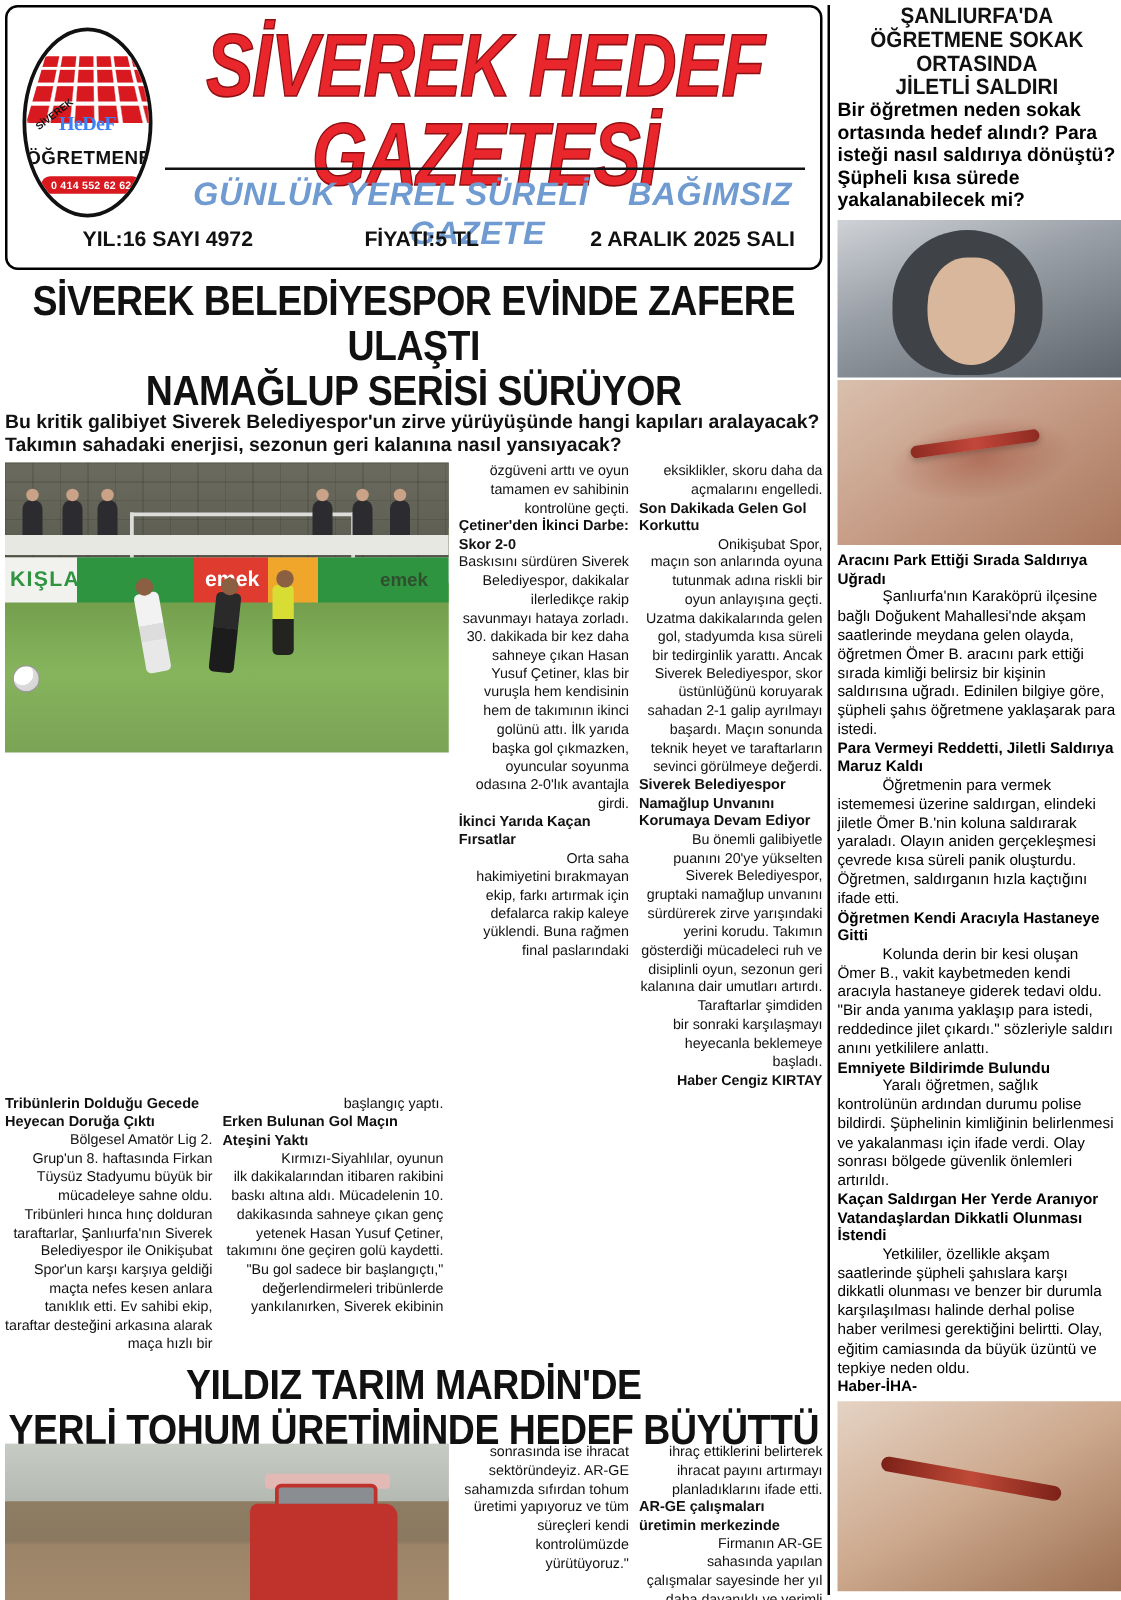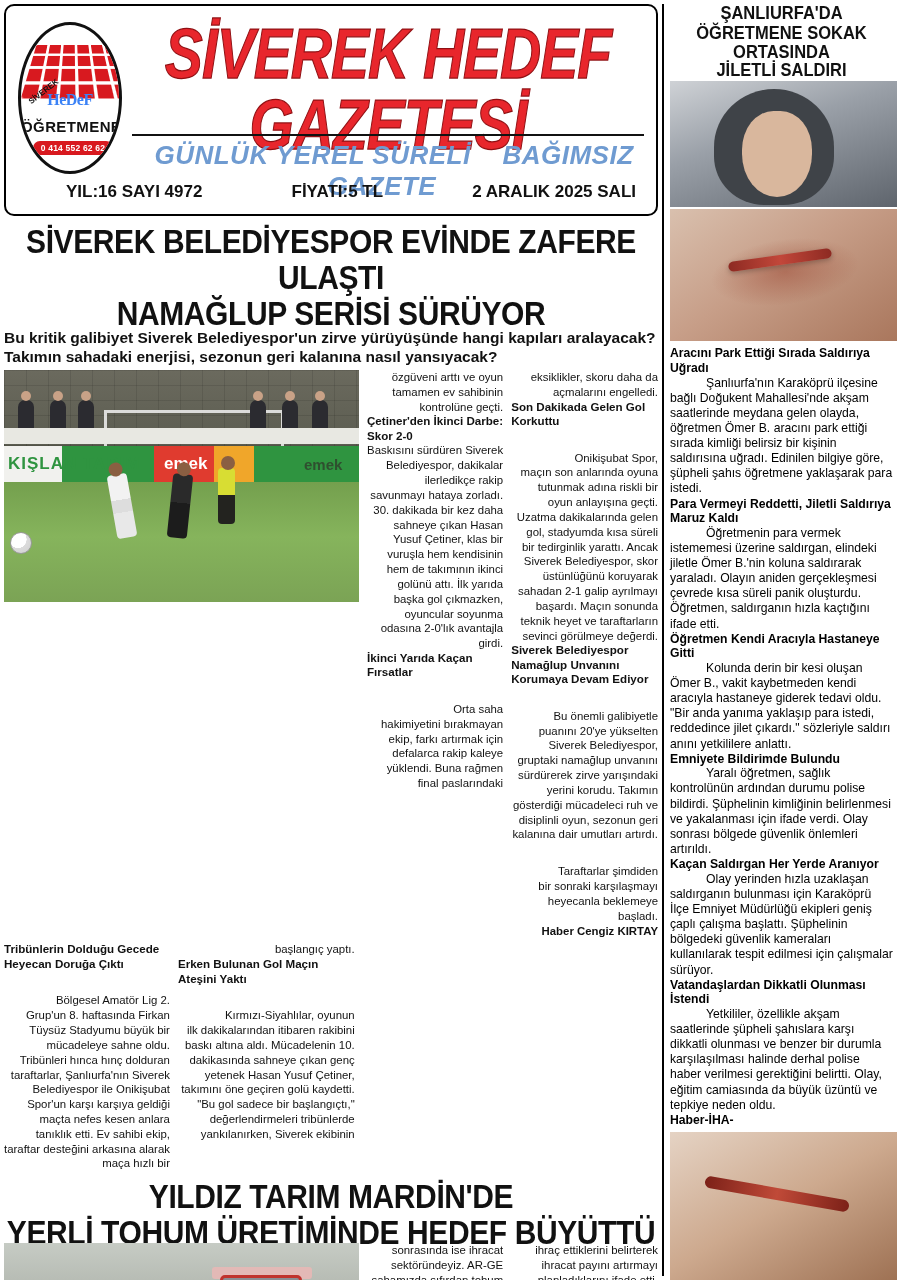--- a/index.html
+++ b/index.html
@@ -179,21 +179,21 @@
   }
 
   
   .art-grid {
     display: flex;
     gap: 8px;
     align-items: flex-start;
   }
   .col { font-size: 11.4px; line-height: 1.30; color: #111; }
   .col p { margin: 0; text-align: right; }
-  .col p.ind { text-indent: 34px; margin-top: 22px; }
+  .col p.ind { text-indent: 34px; }
   .col h4 {
     margin: 0;
     font-size: 11.6px;
     font-weight: bold;
     line-height: 1.25;
   }
   .byline { font-weight: bold; }
 
   
   .photo { position: relative; overflow: hidden; background: #7a7a6a; }
@@ -509,20 +509,21 @@
   </div>
 
   <div class="right-col">
 
     <div class="r-head">
       <div>ŞANLIURFA'DA</div>
       <div>ÖĞRETMENE SOKAK ORTASINDA</div>
       <div>JİLETLİ SALDIRI</div>
     </div>
 
+    <div class="r-deck">Bir öğretmen neden sokak ortasında hedef alındı? Para isteği nasıl saldırıya dönüştü? Şüpheli kısa sürede yakalanabilecek mi?</div>
 
     <div class="photo photo-person" style="margin-top:6px;">
       <div class="pp-head"></div>
       <div class="pp-face"></div>
     </div>
 
     <div class="photo photo-arm" style="margin-top:2px;">
       <div class="arm-bruise"></div>
       <div class="arm-cut"></div>
     </div>
@@ -530,21 +531,20 @@
     <div class="r-body" style="margin-top:5px;">
       <h4>Aracını Park Ettiği Sırada Saldırıya Uğradı</h4>
       <p class="ind">Şanlıurfa'nın Karaköprü ilçesine bağlı Doğukent Mahallesi'nde akşam saatlerinde meydana gelen olayda, öğretmen Ömer B. aracını park ettiği sırada kimliği belirsiz bir kişinin saldırısına uğradı. Edinilen bilgiye göre, şüpheli şahıs öğretmene yaklaşarak para istedi.</p>
       <h4>Para Vermeyi Reddetti, Jiletli Saldırıya Maruz Kaldı</h4>
       <p class="ind">Öğretmenin para vermek istememesi üzerine saldırgan, elindeki jiletle Ömer B.'nin koluna saldırarak yaraladı. Olayın aniden gerçekleşmesi çevrede kısa süreli panik oluşturdu. Öğretmen, saldırganın hızla kaçtığını ifade etti.</p>
       <h4>Öğretmen Kendi Aracıyla Hastaneye Gitti</h4>
       <p class="ind">Kolunda derin bir kesi oluşan Ömer B., vakit kaybetmeden kendi aracıyla hastaneye giderek tedavi oldu. "Bir anda yanıma yaklaşıp para istedi, reddedince jilet çıkardı." sözleriyle saldırı anını yetkililere anlattı.</p>
       <h4>Emniyete Bildirimde Bulundu</h4>
       <p class="ind">Yaralı öğretmen, sağlık kontrolünün ardından durumu polise bildirdi. Şüphelinin kimliğinin belirlenmesi ve yakalanması için ifade verdi. Olay sonrası bölgede güvenlik önlemleri artırıldı.</p>
       <h4>Kaçan Saldırgan Her Yerde Aranıyor</h4>
-      <p class="ind">Olay yerinden hızla uzaklaşan saldırganın bulunması için Karaköprü İlçe Emniyet Müdürlüğü ekipleri geniş çaplı çalışma başlattı. Şüphelinin bölgedeki güvenlik kameraları kullanılarak tespit edilmesi için çalışmalar sürüyor.</p>
       <h4>Vatandaşlardan Dikkatli Olunması İstendi</h4>
       <p class="ind">Yetkililer, özellikle akşam saatlerinde şüpheli şahıslara karşı dikkatli olunması ve benzer bir durumla karşılaşılması halinde derhal polise haber verilmesi gerektiğini belirtti. Olay, eğitim camiasında da büyük üzüntü ve tepkiye neden oldu.</p>
       <p class="byline">Haber-İHA-</p>
     </div>
 
     <div class="photo photo-leg" style="margin-top:4px;">
       <div class="leg-wound"></div>
     </div>
   </div>
 

